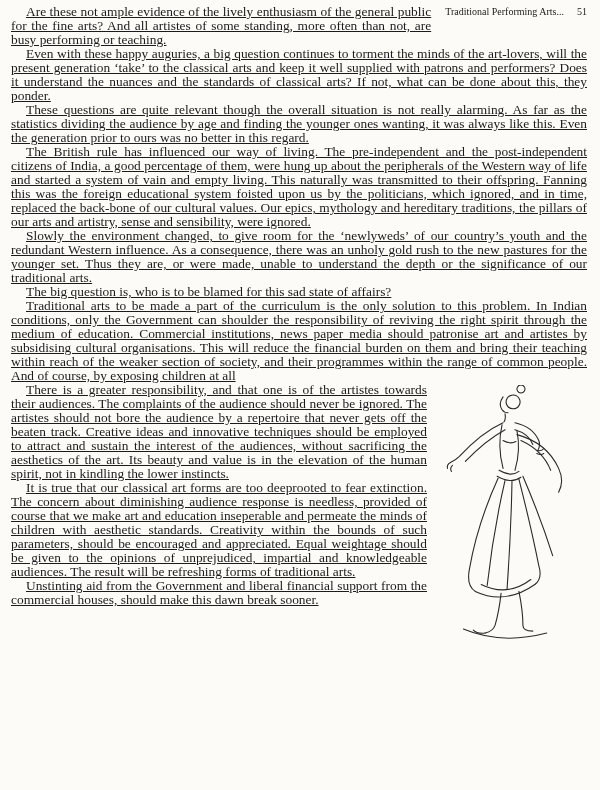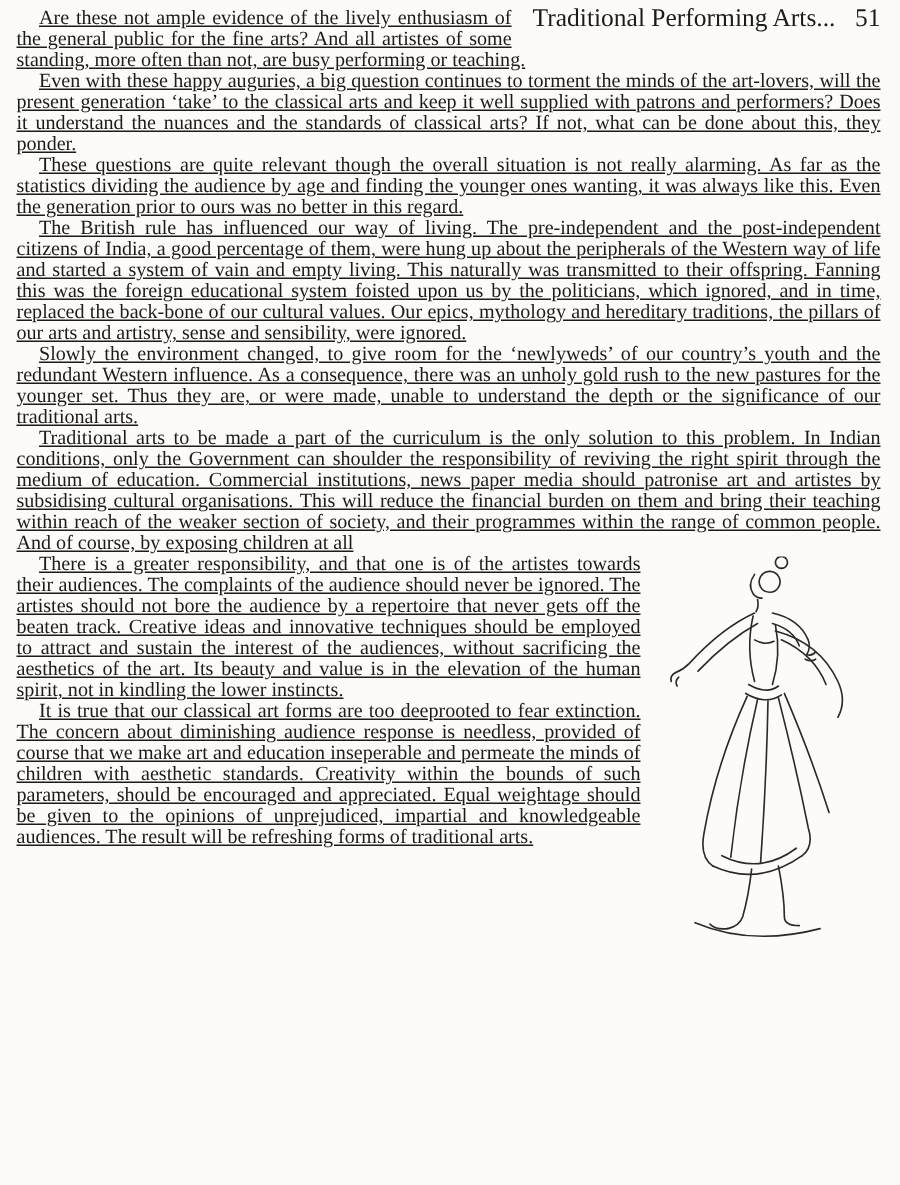--- a/index.html
+++ b/index.html
@@ -16,21 +16,21 @@
     font-size: 13.4px;
     line-height: 14px;
     text-align: justify;
     overflow: hidden;
   }
   .running-head {
     float: right;
     white-space: nowrap;
     padding-left: 14px;
     padding-bottom: 1px;
-    font-size: 17px;
+    font-size: 10px;
     text-align: right;
   }
   .running-head .page-number { margin-left: 13px; }
   p.para { text-indent: 15px; text-decoration: underline; }
   p.para.continuation { text-indent: 0; }
   .dancer-float {
     float: right;
     width: 152px;
     height: 258px;
     margin: 2px 0 0 8px;
@@ -44,20 +44,21 @@
 
   <div class="running-head">
     <span>Traditional Performing Arts...</span><span class="page-number">51</span>
   </div>
 
   <p class="para">Are these not ample evidence of the lively enthusiasm of the general public for the fine arts? And all artistes of some standing, more often than not, are busy performing or teaching.</p>
   <p class="para">Even with these happy auguries, a big question continues to torment the minds of the art-lovers, will the present generation ‘take’ to the classical arts and keep it well supplied with patrons and performers? Does it understand the nuances and the standards of classical arts? If not, what can be done about this, they ponder.</p>
   <p class="para">These questions are quite relevant though the overall situation is not really alarming. As far as the statistics dividing the audience by age and finding the younger ones wanting, it was always like this. Even the generation prior to ours was no better in this regard.</p>
   <p class="para">The British rule has influenced our way of living. The pre-independent and the post-independent citizens of India, a good percentage of them, were hung up about the peripherals of the Western way of life and started a system of vain and empty living. This naturally was transmitted to their offspring. Fanning this was the foreign educational system foisted upon us by the politicians, which ignored, and in time, replaced the back-bone of our cultural values. Our epics, mythology and hereditary traditions, the pillars of our arts and artistry, sense and sensibility, were ignored.</p>
   <p class="para">Slowly the environment changed, to give room for the ‘newlyweds’ of our country’s youth and the redundant Western influence. As a consequence, there was an unholy gold rush to the new pastures for the younger set. Thus they are, or were made, unable to understand the depth or the significance of our traditional arts.</p>
+  <p class="para">The big question is, who is to be blamed for this sad state of affairs?</p>
   <p class="para">Traditional arts to be made a part of the curriculum is the only solution to this problem. In Indian conditions, only the Government can shoulder the responsibility of reviving the right spirit through the medium of education. Commercial institutions, news paper media should patronise art and artistes by subsidising cultural organisations. This will reduce the financial burden on them and bring their teaching within reach of the weaker section of society, and their programmes within the range of common people. And of course, by exposing children at all</p>
 
   <div class="dancer-float">
     <svg viewBox="0 0 152 260" xmlns="http://www.w3.org/2000/svg" aria-hidden="true">
       <g stroke="#2a2a2a" stroke-width="1.1" fill="none" stroke-linecap="round" stroke-linejoin="round">
 
         <path d="M78,10 a7,7 0 1 0 0.2,0"></path>
         <path d="M86,8 a4,4 0 1 1 0.1,0"></path>
 
         <path d="M68,12 q-5,7 -1,13 q2,3 6,3"></path>
@@ -97,14 +98,15 @@
         <path d="M84,208 Q88,228 88,242 q0,6 10,6"></path>
         <path d="M50,250 q-8,1 -12,-3"></path>
 
         <path d="M28,246 Q66,262 112,250"></path>
       </g>
     </svg>
   </div>
 
   <p class="para">There is a greater responsibility, and that one is of the artistes towards their audiences. The complaints of the audience should never be ignored. The artistes should not bore the audience by a repertoire that never gets off the beaten track. Creative ideas and innovative techniques should be employed to attract and sustain the interest of the audiences, without sacrificing the aesthetics of the art. Its beauty and value is in the elevation of the human spirit, not in kindling the lower instincts.</p>
   <p class="para">It is true that our classical art forms are too deeprooted to fear extinction. The concern about diminishing audience response is needless, provided of course that we make art and education inseperable and permeate the minds of children with aesthetic standards. Creativity within the bounds of such parameters, should be encouraged and appreciated. Equal weightage should be given to the opinions of unprejudiced, impartial and knowledgeable audiences. The result will be refreshing forms of traditional arts.</p>
+  <p class="para">Unstinting aid from the Government and liberal financial support from the commercial houses, should make this dawn break sooner.</p>
 
 </div>
 
 </body></html>

